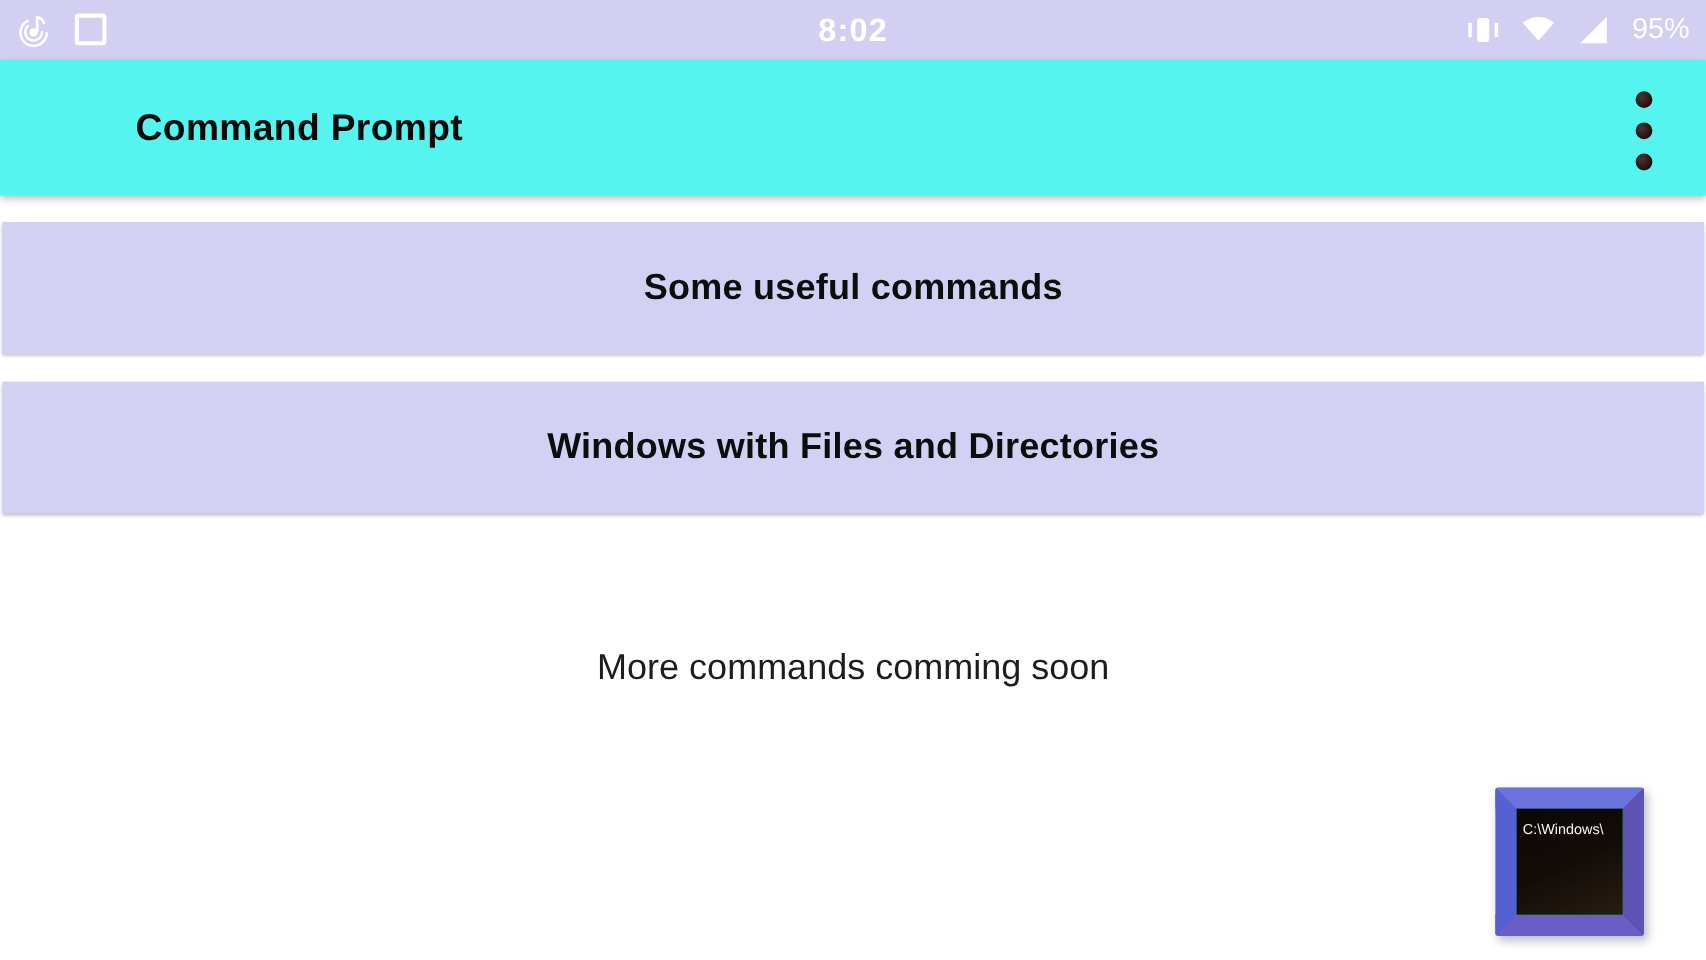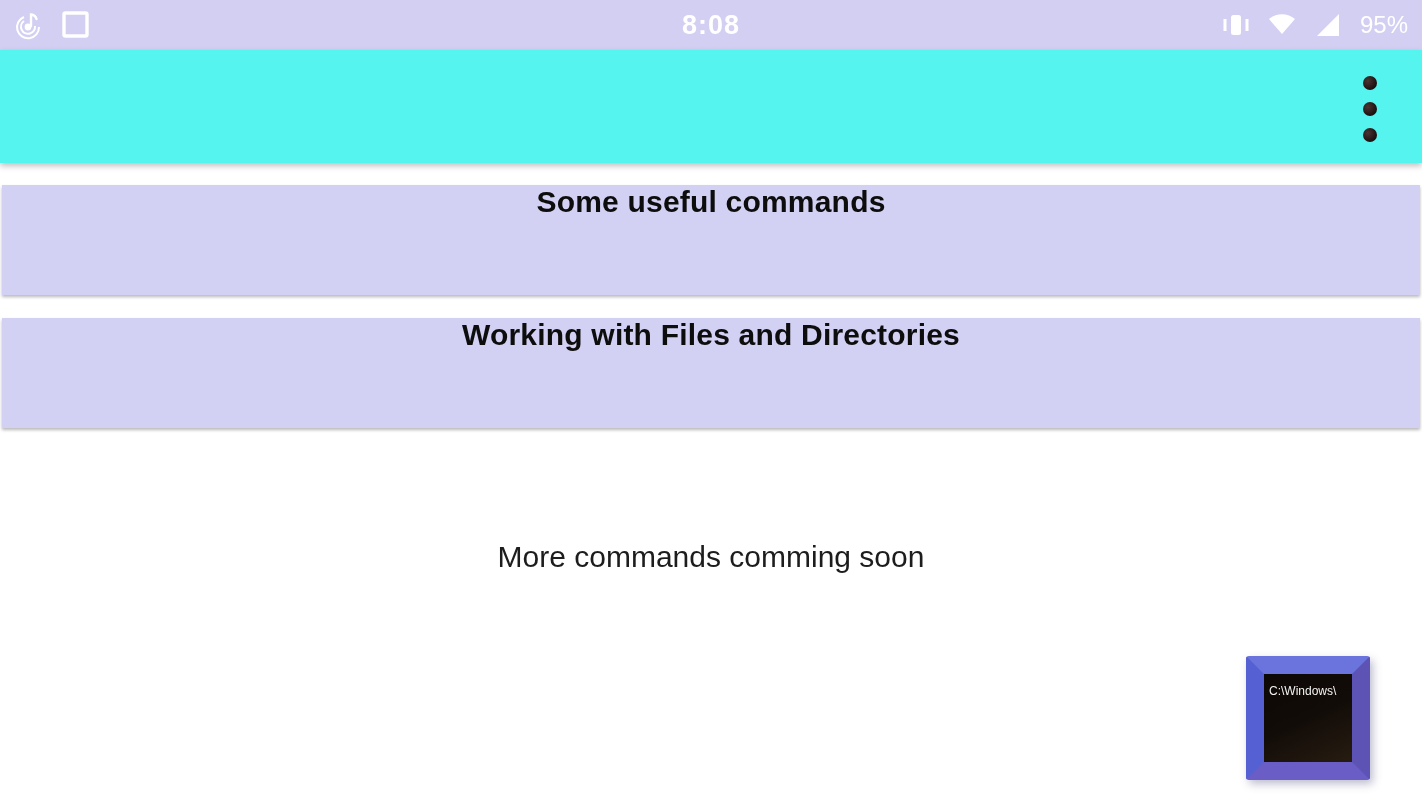--- a/index.html
+++ b/index.html
@@ -59,20 +59,21 @@
     width:14px; height:14px; border-radius:50%;
     background:radial-gradient(circle at 35% 35%, #4a3432, #1c1010 70%);
   }
 
   
   .menu-btn {
     height:110px;
     margin:0 2px 23px 2px;
     background:#d2d0f3;
     display:flex;
+    align-items:center;
     justify-content:center;
     box-shadow:0 2px 3px rgba(0,0,0,0.28);
     cursor:pointer;
   }
   .menu-btn span {
     font-size:30px;
     font-weight:bold;
     color:#0d0d0d;
     letter-spacing:0.2px;
   }
@@ -126,52 +127,53 @@
         <path d="M21 17 A7 7 0 1 1 10 12"></path>
       </g>
       <circle cx="14" cy="18" r="3.4" fill="#ffffff"></circle>
       <path d="M17 17 V5.5 q4.5 0.5 5.5 4.5" fill="none" stroke="#ffffff" stroke-width="2.4" stroke-linecap="round"></path>
     </svg>
     <svg class="sb-icon" viewBox="0 0 32 32">
       <rect x="4" y="4" width="23" height="23" rx="1.5" fill="none" stroke="#ffffff" stroke-width="3.4"></rect>
     </svg>
   </div>
 
-  <div class="sb-time">8:08</div>
+  <div class="sb-time">8:02</div>
 
   <div class="sb-right">
     <svg class="sb-icon" viewBox="0 0 32 32">
       <rect x="3.5" y="10" width="3" height="12" fill="#ffffff"></rect>
       <rect x="11" y="6" width="10" height="20" rx="2.5" fill="#ffffff"></rect>
       <rect x="25.5" y="10" width="3" height="12" fill="#ffffff"></rect>
     </svg>
     <svg class="sb-icon" viewBox="0 0 32 32">
       <path d="M16 25 L3 10 A20 20 0 0 1 29 10 Z" fill="#ffffff"></path>
     </svg>
     <svg class="sb-icon" viewBox="0 0 32 32">
       <path d="M5 27 L27 27 L27 5 Z" fill="#ffffff"></path>
     </svg>
     <span class="sb-batt">95%</span>
   </div>
 </div>
 
 <div class="app-bar">
+  <span class="app-title">Command Prompt</span>
   <div class="overflow-menu">
     <div class="dot"></div>
     <div class="dot"></div>
     <div class="dot"></div>
   </div>
 </div>
 
 <div class="menu-btn">
   <span>Some useful commands</span>
 </div>
 
 <div class="menu-btn">
-  <span>Working with Files and Directories</span>
+  <span>Windows with Files and Directories</span>
 </div>
 
 <div class="coming-soon">More commands comming soon</div>
 
 <div class="prompt-icon">
   <div class="prompt-screen">
     <span>C:\Windows\</span>
   </div>
 </div>
 

